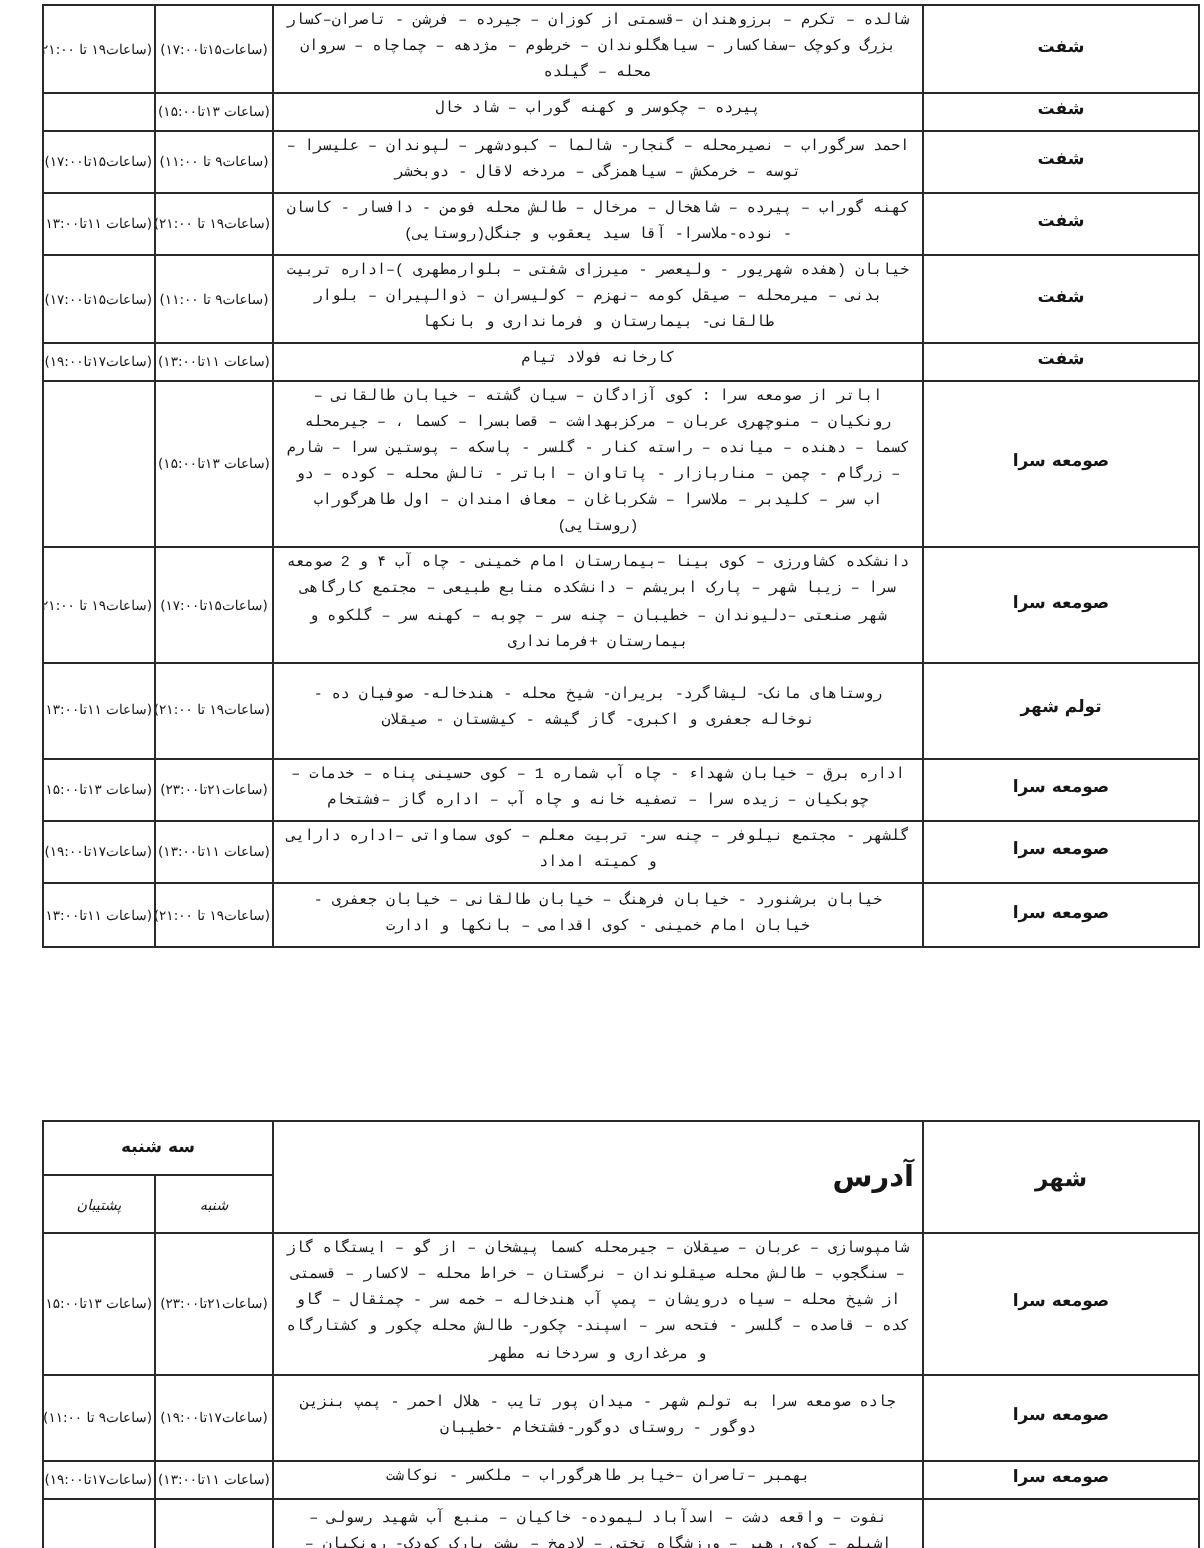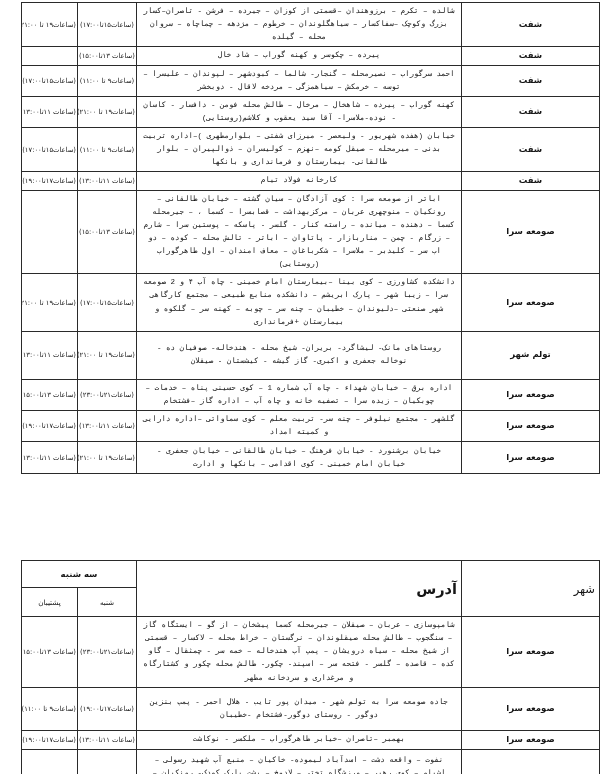--- a/index.html
+++ b/index.html
@@ -31,24 +31,24 @@
   .t1 tr:nth-child(10){height:28px;}
   .t1 tr:nth-child(11){height:18px;}
   .t1 tr:nth-child(12){height:32px;}
   
   .t2 thead tr:nth-child(1){height:27px;}
   .t2 thead tr:nth-child(2){height:29px;}
   .t2 tbody tr:nth-child(1){height:57px;}
   .t2 tbody tr:nth-child(2){height:43px;}
   .t2 tbody tr:nth-child(3){height:19px;}
   .t2 tbody tr:nth-child(4){height:62px;}
-  td.hcity{font-weight:normal;font-size:11.5px;text-align:right;}
+  td.hcity{font-weight:bold;font-size:11.5px;}
   td.haddr{font-weight:bold;font-size:14.5px;text-align:right;}
   td.hday{font-weight:bold;font-size:8.5px;margin-top:28px;}
-  td.hsub{font-size:7.2px;}
+  td.hsub{font-size:7.2px;font-style:italic;}
 </style>
 </head>
 <body>
 
 <div>
 
   <table class="t1" dir="rtl">
     <colgroup>
         <col class="c-city">
         <col class="c-addr">
@@ -69,21 +69,21 @@
         <td class="time"></td>
       </tr>
       <tr>
         <td class="city">شفت</td>
         <td class="addr">احمد سرگوراب – نصیرمحله – گنجار- شالما – کبودشهر – لپوندان – علیسرا – توسه – خرمکش – سیاهمزگی – مردخه لاقال - دوبخشر</td>
         <td class="time">(ساعات۹ تا ۱۱:۰۰)</td>
         <td class="time">(ساعات۱۵تا۱۷:۰۰)</td>
       </tr>
       <tr>
         <td class="city">شفت</td>
-        <td class="addr">کهنه گوراب – پیرده – شاهخال – مرخال – طالش محله فومن - دافسار - کاسان - نوده-ملاسرا- آقا سید یعقوب و کلاشم(روستایی)</td>
+        <td class="addr">کهنه گوراب – پیرده – شاهخال – مرخال – طالش محله فومن - دافسار - کاسان - نوده-ملاسرا- آقا سید یعقوب و جنگل(روستایی)</td>
         <td class="time">(ساعات۱۹ تا ۲۱:۰۰)</td>
         <td class="time">(ساعات ۱۱تا۱۳:۰۰)</td>
       </tr>
       <tr>
         <td class="city">شفت</td>
         <td class="addr">خیابان (هفده شهریور - ولیعصر - میرزای شفتی – بلوارمطهری )–اداره تربیت بدنی – میرمحله – صیقل کومه –نهزم – کولیسران – ذوالپیران – بلوار طالقانی- بیمارستان و فرمانداری و بانکها</td>
         <td class="time">(ساعات۹ تا ۱۱:۰۰)</td>
         <td class="time">(ساعات۱۵تا۱۷:۰۰)</td>
       </tr>
       <tr>

